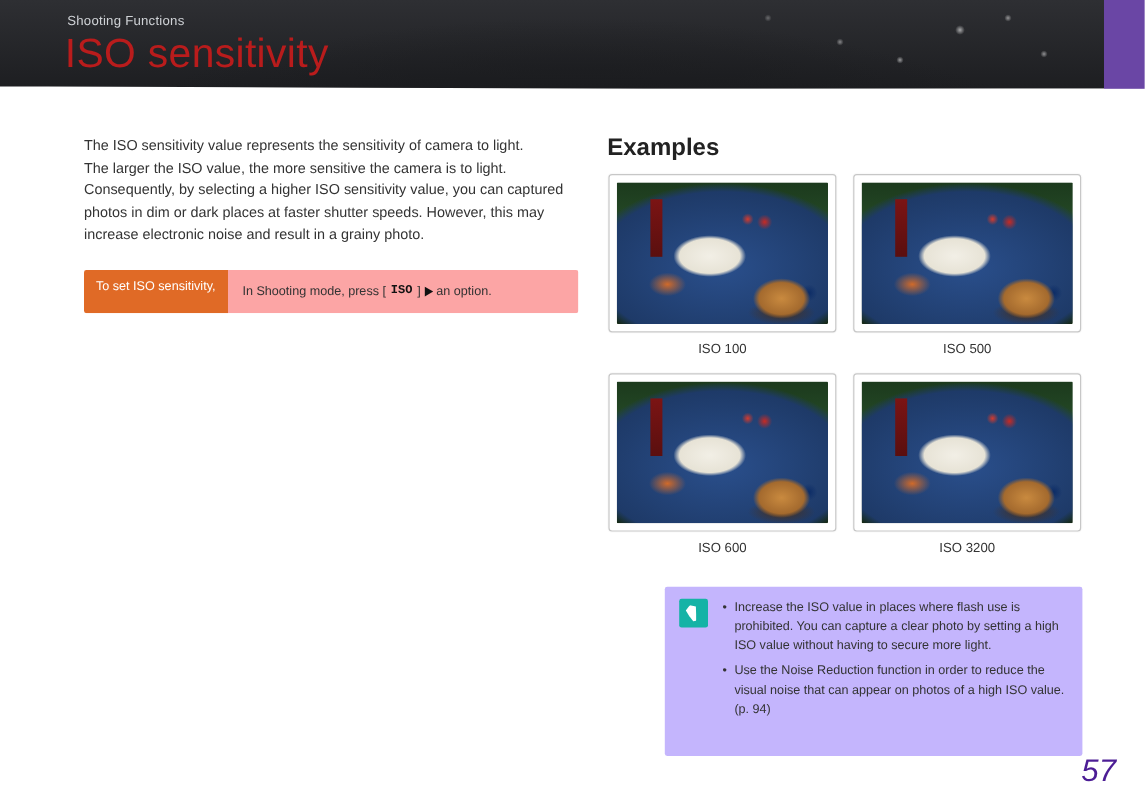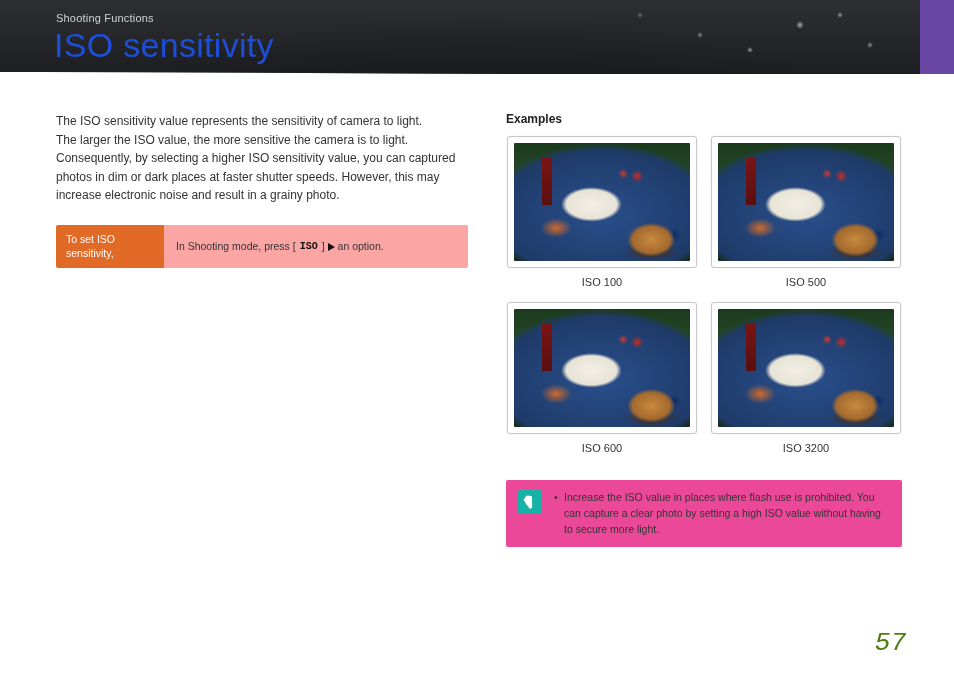--- a/index.html
+++ b/index.html
@@ -37,45 +37,45 @@
     top: 12px; left: 56px;
     font-size: 11px;
     color: #cfd2d6;
     letter-spacing: .2px;
   }
   .page-title {
     position: absolute;
     top: 26px; left: 54px;
     font-size: 34px;
     font-weight: 400;
-    color: #1d4ed8;
+    color: #b91c1c;
     font-family: Arial, Helvetica, sans-serif;
     letter-spacing: .3px;
   }
   .col-left {
     position: absolute;
-    left: 56px; top: 112px;
+    left: 70px; top: 112px;
     width: 412px;
     color: #333;
     font-size: 12px;
     line-height: 1.55;
   }
   .col-left p + p { margin-top: 0; }
   .setbox {
     display: flex;
     margin-top: 20px;
     border-radius: 2px;
     overflow: hidden;
     font-size: 10.5px;
   }
   .setbox .label {
     background: #e06a26;
     color: #fff;
     padding: 8px 10px;
-    width: 108px;
+    width: 120px;
     line-height: 1.3;
   }
   .setbox .instr {
     background: #fca5a5;
     color: #333;
     flex: 1;
     padding: 10px 12px;
     display: flex;
     align-items: center;
     gap: 3px;
@@ -95,21 +95,21 @@
     border-bottom: 4px solid transparent;
     border-left: 7px solid #111;
     vertical-align: middle;
   }
   .col-right {
     position: absolute;
     left: 506px; top: 112px;
     width: 396px;
   }
   .examples-h {
-    font-size: 12px;
+    font-size: 20px;
     font-weight: bold;
     color: #222;
     margin-bottom: 10px;
   }
   .grid {
     display: grid;
     grid-template-columns: 1fr 1fr;
     column-gap: 12px;
     row-gap: 14px;
   }
@@ -150,28 +150,29 @@
       linear-gradient(180deg, #1c3a1d 0%, #28502a 40%, #152812 100%);
   }
   .caption {
     margin-top: 8px;
     font-size: 11px;
     color: #333;
     text-align: right;
   }
   .tipbox {
     margin-top: 26px;
-    background: #ec4899;
+    background: #c4b5fd;
     border-radius: 2px;
-    padding: 10px 12px 4px 12px;
+    padding: 10px 12px 24px 12px;
     display: flex;
     gap: 12px;
     font-size: 10.5px;
     color: #333;
     line-height: 1.5;
+    margin-left: 48px;
   }
   .tip-icon {
     flex: 0 0 24px;
     width: 24px; height: 24px;
     background: #15b3a6;
     border-radius: 2px;
     position: relative;
   }
   .tip-icon::before {
     content: "";
@@ -184,25 +185,25 @@
   }
   .tipbox ul { list-style: none; }
   .tipbox li { position: relative; padding-left: 10px; margin-bottom: 6px; }
   .tipbox li::before {
     content: "•";
     position: absolute; left: 0; top: 0;
     color: #333;
   }
   .page-num {
     position: absolute;
-    right: 48px; bottom: 18px;
-    font-family: Liberation Mono, monospace;
+    right: 24px; bottom: 18px;
+    font-family: Liberation Sans, sans-serif;
     font-style: italic;
     font-size: 26px;
-    color: #4d7c0f;
+    color: #4c1d95;
   }
 </style>
 </head>
 <body>
 
 <div class="header-banner"></div>
 <div class="purple-tab"></div>
 
 <div class="breadcrumb">Shooting Functions</div>
 <div class="page-title">ISO sensitivity</div>
@@ -250,17 +251,18 @@
           <div class="photo"></div>
         </div>
       <div class="caption">ISO 3200</div>
     </div>
   </div>
 
   <div class="tipbox">
     <div class="tip-icon"></div>
     <ul>
       <li>Increase the ISO value in places where flash use is prohibited. You can capture a clear photo by setting a high ISO value without having to secure more light.</li>
+      <li>Use the Noise Reduction function in order to reduce the visual noise that can appear on photos of a high ISO value. (p. 94)</li>
     </ul>
   </div>
 </div>
 
 <div class="page-num">57</div>
 
 </body></html>

